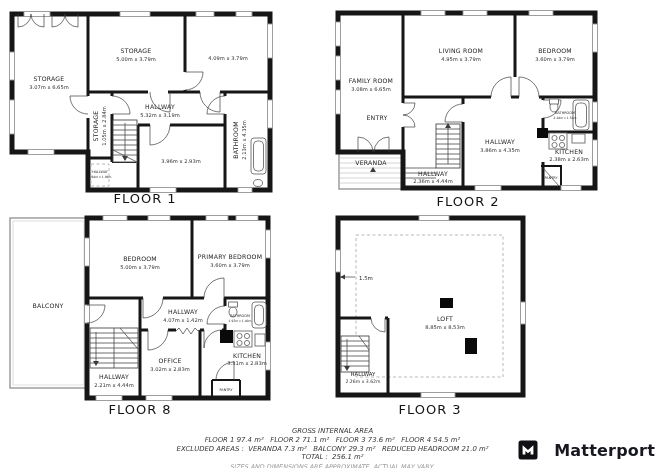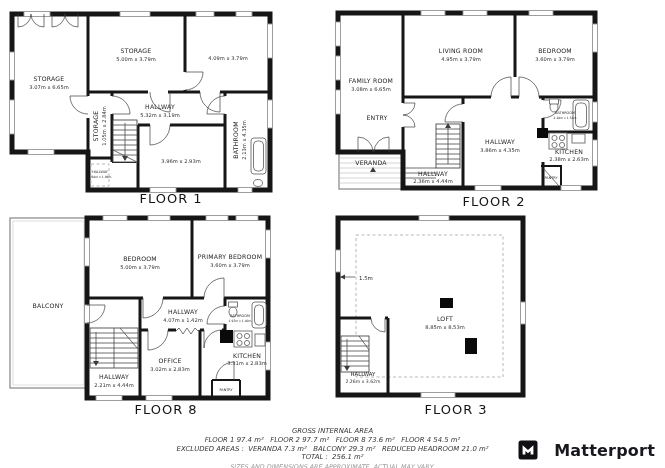--- a/index.html
+++ b/index.html
@@ -1,19 +1,19 @@
 <!DOCTYPE html>
 <html><head>
 <meta charset="utf-8">
 <style>
   html,body{margin:0;padding:0;background:#f4f4f4;}
   #canvas{position:relative;width:665px;height:468px;background:#ffffff;overflow:hidden;
           font-family:"DejaVu Sans","Liberation Sans",sans-serif;}
   .plan{position:absolute;}
-  .ftitle{position:absolute;text-align:center;font-size:13px;letter-spacing:1px;color:#141414;padding-left:26px;}
+  .ftitle{position:absolute;text-align:center;font-size:13px;letter-spacing:1px;color:#141414;}
   
   .wallO{fill:#ffffff;stroke:#161616;stroke-width:5;}
   .wallI{fill:none;stroke:#161616;stroke-width:3;}
   .wallT{fill:none;stroke:#161616;stroke-width:2;}
   .win{fill:#ffffff;stroke:#9a9a9a;stroke-width:0.9;}
   .door{fill:none;stroke:#3c3c3c;stroke-width:0.7;}
   .fix{fill:#ffffff;stroke:#6b6b6b;stroke-width:0.9;}
   .stair{fill:none;stroke:#4a4a4a;stroke-width:0.8;}
   .stairbox{fill:#ffffff;stroke:#4a4a4a;stroke-width:0.9;}
   .dash{fill:none;stroke:#b8b8b8;stroke-width:1;stroke-dasharray:3 2.5;}
@@ -303,21 +303,21 @@
       <text class="rm rn" x="112" y="111">LOFT</text>
       <text class="rm rd" x="112" y="119">8.85m x 8.53m</text>
       <text class="rm" style="font-size:5.4px" x="30" y="166">HALLWAY</text>
       <text class="rm" style="font-size:4.6px;fill:#333" x="30" y="172.5">2.26m x 3.62m</text>
     </g>
   </svg>
   <div class="ftitle" style="left:333px;top:402px;width:194px">FLOOR 3</div>
 
   <div id="footer">
     <div class="fl">GROSS INTERNAL AREA</div>
-    <div class="fl">FLOOR 1 97.4 m²   FLOOR 2 97.7 m²   FLOOR 8 73.6 m²   FLOOR 4 54.5 m²</div>
+    <div class="fl">FLOOR 1 97.4 m²   FLOOR 2 71.1 m²   FLOOR 3 73.6 m²   FLOOR 4 54.5 m²</div>
     <div class="fl">EXCLUDED AREAS :  VERANDA 7.3 m²   BALCONY 29.3 m²   REDUCED HEADROOM 21.0 m²</div>
     <div class="fl">TOTAL :  256.1 m²</div>
     <div class="fl muted">SIZES AND DIMENSIONS ARE APPROXIMATE, ACTUAL MAY VARY.</div>
   </div>
 
   <div id="logo">
     <svg width="20" height="20" viewBox="0 0 20 20">
       <rect x="0.5" y="0.5" width="19" height="19" rx="2.5" fill="#101014"></rect>
       <path d="M4.6,14.6 V5.2 L10,10 L15.4,5.2 V14.6 H12.6 V10.9 L10,13.2 L7.4,10.9 V14.6 Z" fill="#ffffff"></path>
     </svg>

